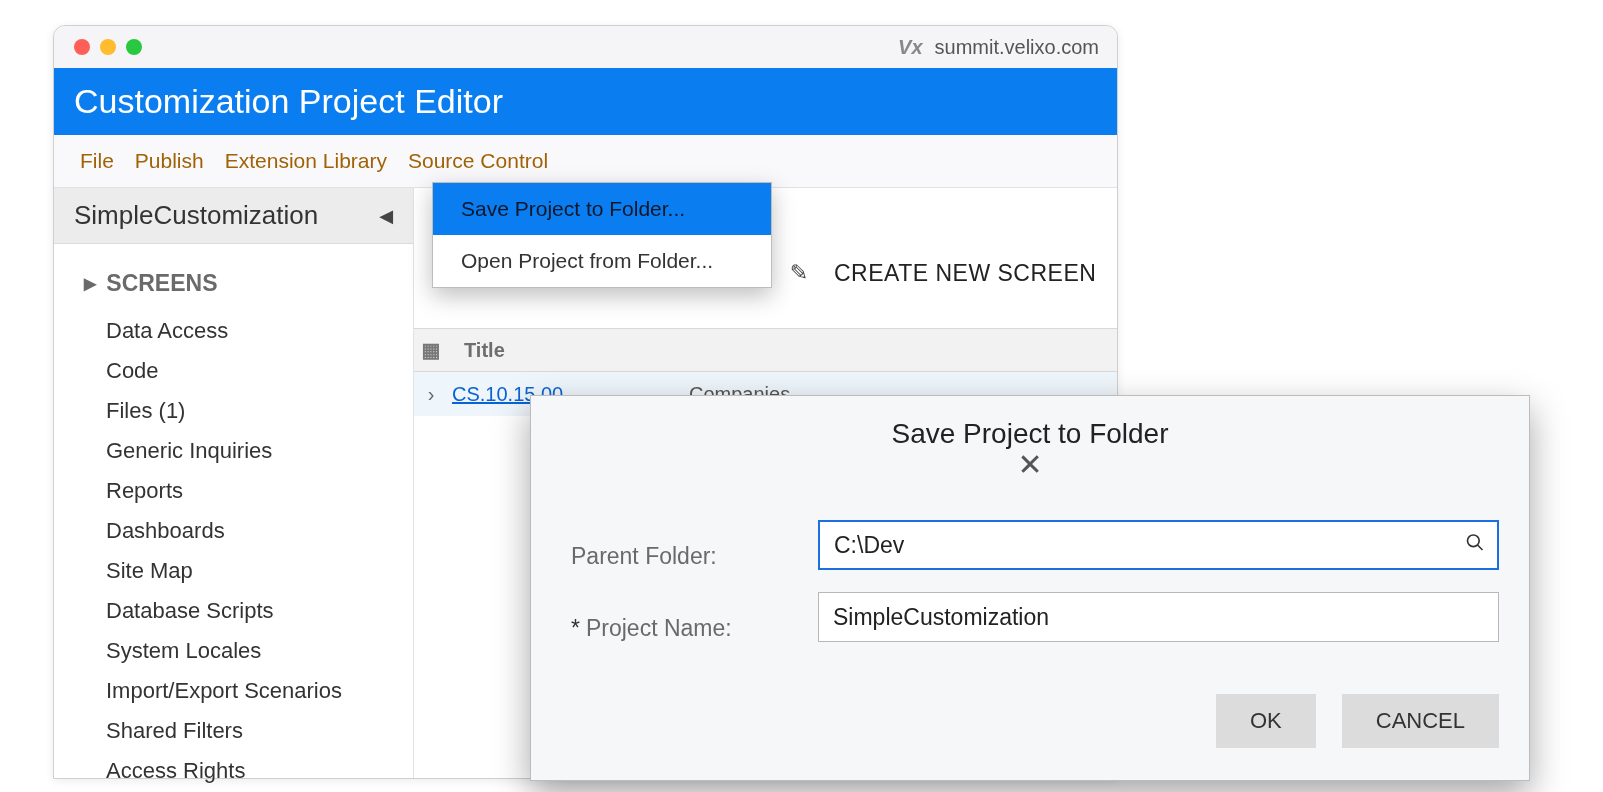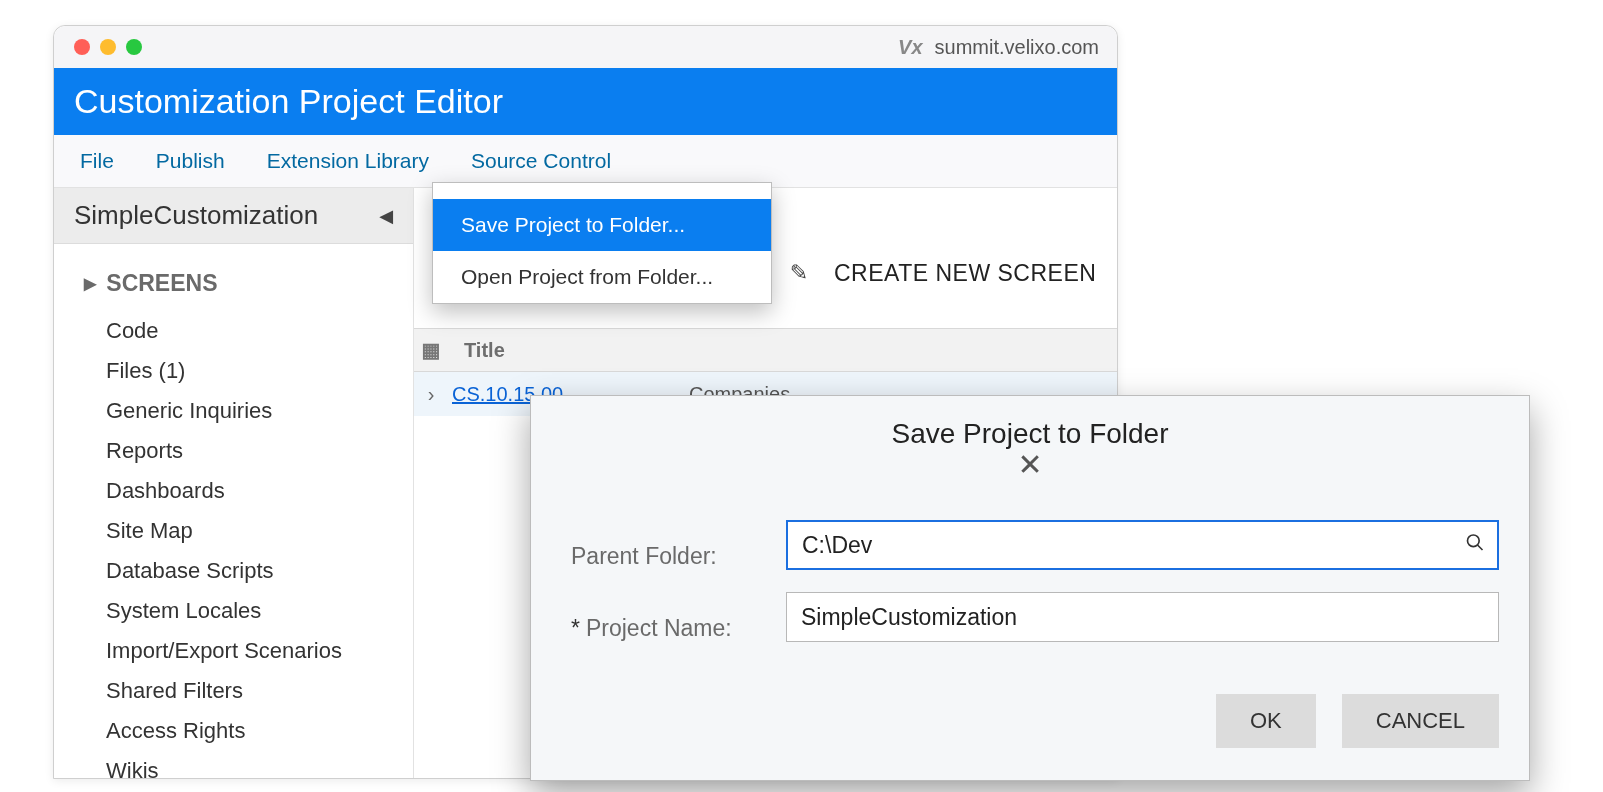--- a/index.html
+++ b/index.html
@@ -54,24 +54,24 @@
   .vx { color: #888; font-style: italic; font-weight: 600; margin-right:4px;}
   .header-bar {
     background: #0a7ef0;
     color: #fff;
     font-size: 34px;
     font-weight: 400;
     padding: 14px 20px 14px 20px;
   }
   .menu-bar {
     display: flex;
-    gap: 42px;
+    gap: 21px;
     padding: 14px 26px;
     font-size: 21px;
-    color: #0369a1;
+    color: #a16207;
     border-bottom: 1px solid #e2e2e2;
     background: #f9f9fb;
   }
   .content-row {
     display: flex;
     height: 590px;
   }
   
   .sidebar {
     width: 360px;
@@ -159,22 +159,21 @@
     z-index: 5;
   }
   .dd-item {
     padding: 14px 28px;
     font-size: 21px;
     color:#333;
     cursor:pointer;
   }
   .dd-item.selected {
     background:#0a7ef0;
-    color:#ffffff;
-    margin-top:16px;
+    color:#0f172a;
   }
   
   .table-hdr {
     position:absolute;
     left:0;
     top: 140px;
     right:0;
     display:flex;
     background:#f2f2f2;
     border-top:1px solid #d8d8d8;
@@ -242,20 +241,21 @@
   .field-label {
     width: 215px;
     font-size:23px;
     color:#6a6a6a;
     text-align:left;
   }
   .field-label .req { color:#333; margin-right:6px;}
   .field-input-wrap {
     flex:1;
     position:relative;
+    margin-left:32px;
   }
   .field-input {
     width:100%;
     height:50px;
     border:1px solid #b8b8b8;
     font-size:23px;
     padding: 0 48px 0 14px;
     background:#fff;
     color:#222;
   }
@@ -315,20 +315,21 @@
     <div class="sidebar">
       <div class="project-tab">
         <span>SimpleCustomization</span>
         <span class="caret">◀</span>
       </div>
       <div class="tree">
         <div class="tree-header">
           <span class="chev">▶</span>
           <span>SCREENS</span>
         </div>
+        <div class="tree-item">Data Access</div>
         <div class="tree-item">Code</div>
         <div class="tree-item">Files (1)</div>
         <div class="tree-item">Generic Inquiries</div>
         <div class="tree-item">Reports</div>
         <div class="tree-item">Dashboards</div>
         <div class="tree-item">Site Map</div>
         <div class="tree-item">Database Scripts</div>
         <div class="tree-item">System Locales</div>
         <div class="tree-item">Import/Export Scenarios</div>
         <div class="tree-item">Shared Filters</div>

